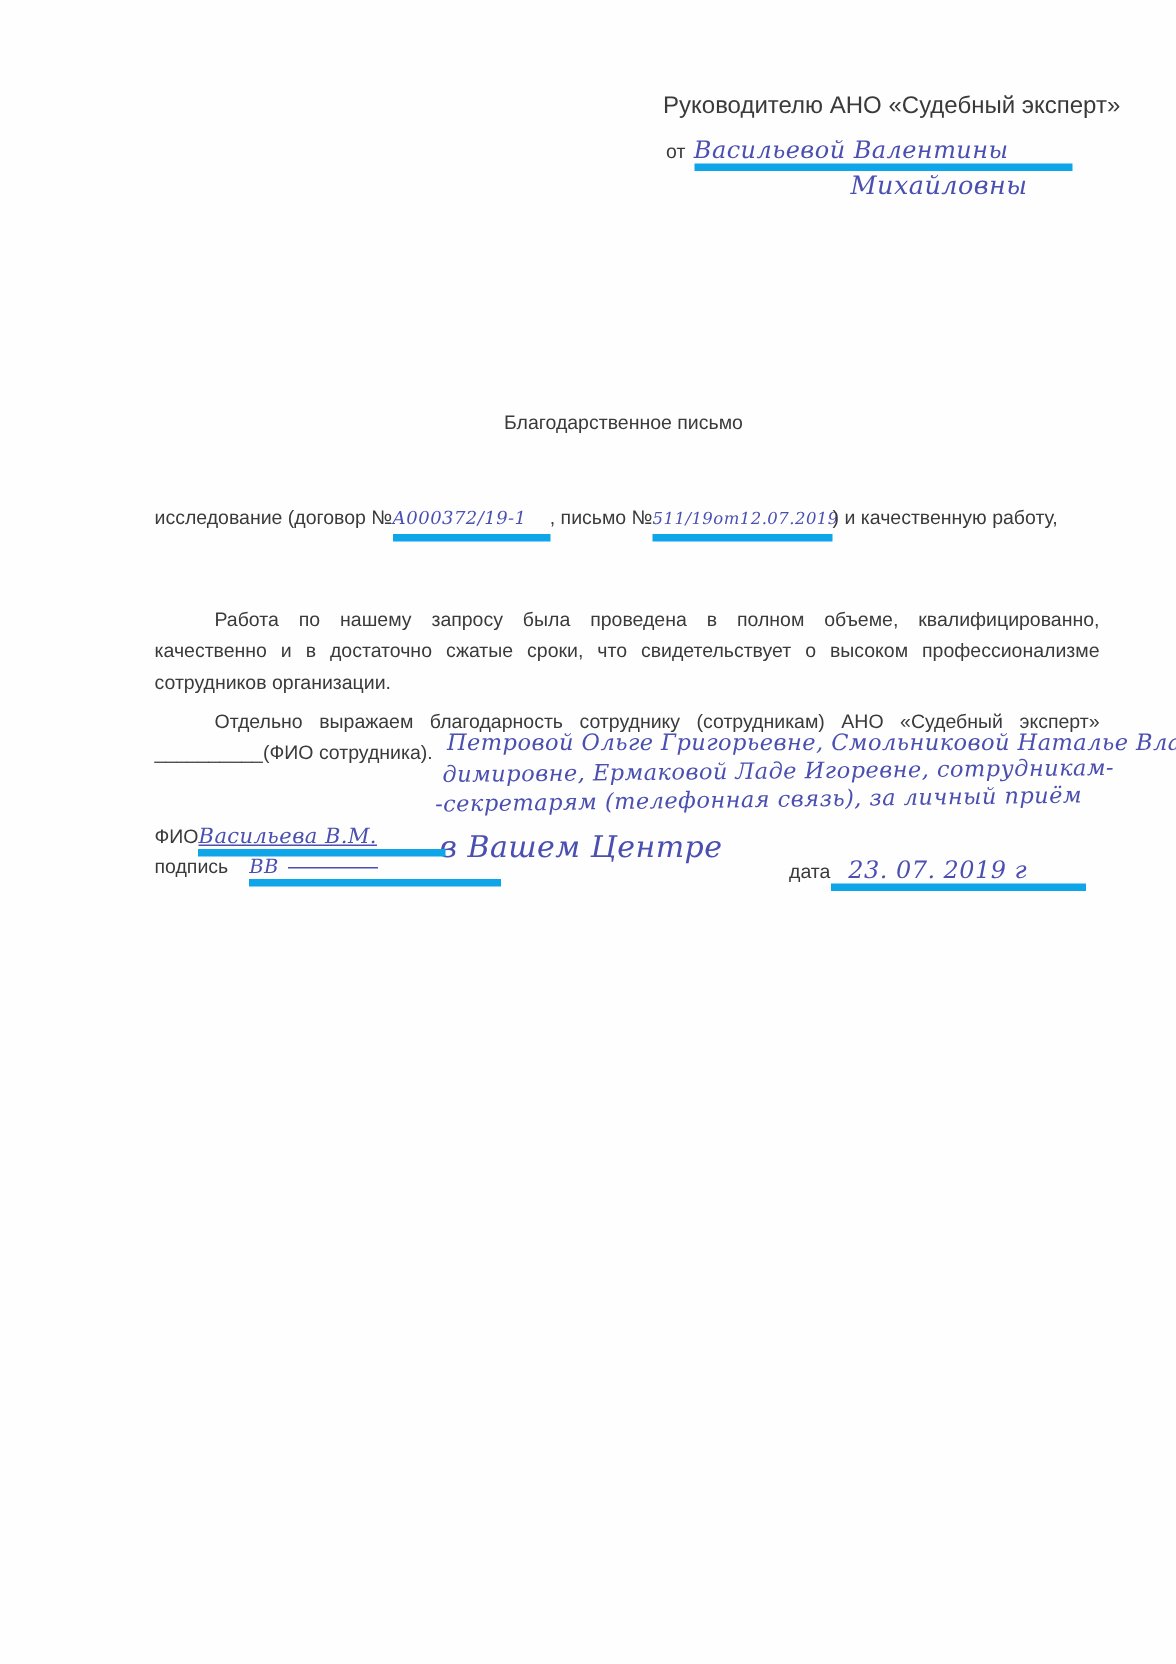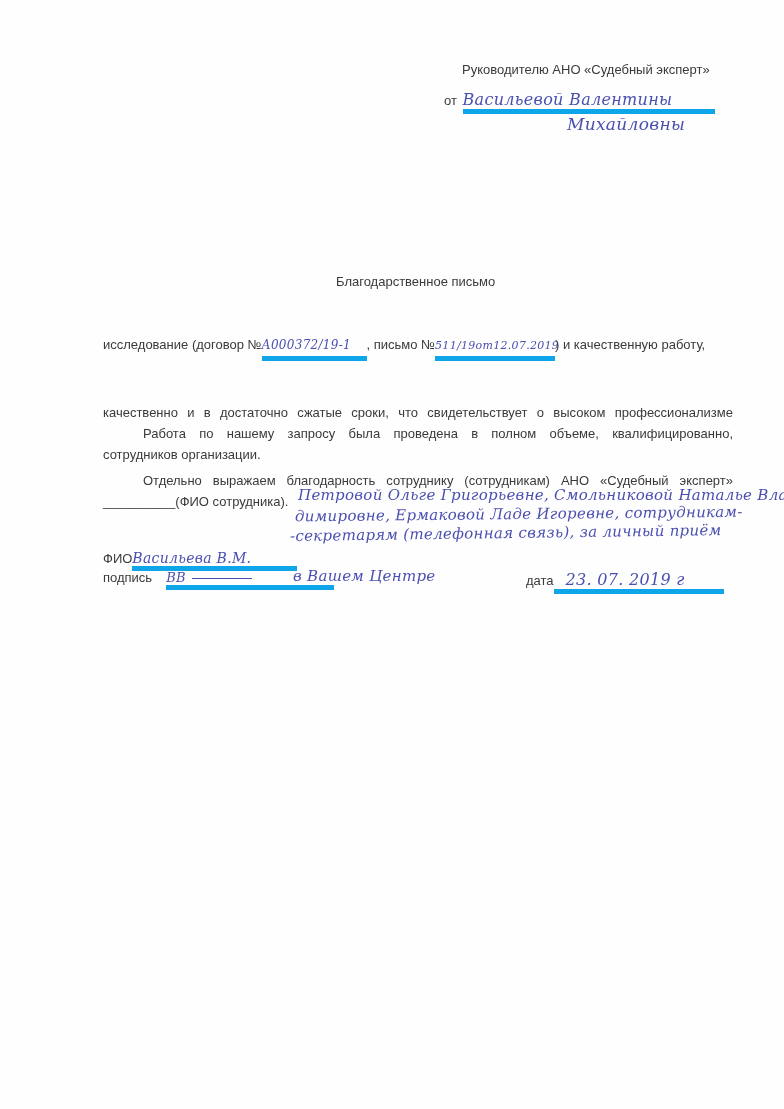--- a/index.html
+++ b/index.html
@@ -15,56 +15,56 @@
     color: #4a4fb0; letter-spacing: 0.3px;
   }
   .uline { border-bottom: 5px solid #0ea5e9; display: inline-block; }
   .para { position: absolute; left: 103px; width: 630px; line-height: 21px; text-align: justify; }
   .justify-line { display: block; text-align: justify; text-align-last: justify; }
   .last-line { display: block; }
 </style>
 </head>
 <body>
 
-<div class="abs" style="left:462px; top:62px; font-size:13px;text-align:right;">Руководителю  АНО «Судебный эксперт»</div>
+<div class="abs" style="left:442px; top:62px; font-size:16px;text-align:right;">Руководителю  АНО «Судебный эксперт»</div>
 
 <div class="abs" style="left:444px; top:90px;">
   <span style="font-size:13px;">от</span>
   <span class="uline" style="width:252px; margin-left:2px;">
     <span class="hand" style="font-size:16px;">Васильевой Валентины</span>
   </span>
 </div>
 <div class="abs hand" style="left:567px; top:114px; font-size:17px;">Михайловны</div>
 
 <div class="abs" style="left:336px; top:274px; font-size:13px;">Благодарственное письмо</div>
 
 <div class="para" style="top:334px;">
   <span class="last-line">
     <span>исследование (договор №</span><span class="uline hand" style="width:105px; font-size:12px;">А000372/19-1</span><span>, письмо №</span><span class="uline hand" style="width:120px; font-size:11px;">511/19от12.07.2019</span><span>) и качественную работу,</span>
   </span>
 </div>
 
 <div class="para" style="top:402px;">
+  <span class="justify-line" style="padding-left:40px;"><span>Работа по нашему запросу была проведена в полном объеме, квалифицированно,</span></span>
   <span class="justify-line"><span>качественно и в достаточно сжатые сроки, что свидетельствует о высоком профессионализме</span></span>
-  <span class="justify-line" style="padding-left:40px;"><span>Работа по нашему запросу была проведена в полном объеме, квалифицированно,</span></span>
   <span class="last-line">сотрудников организации.</span>
 </div>
 
 <div class="para" style="top:470px;">
   <span class="justify-line" style="padding-left:40px;"><span>Отдельно выражаем благодарность сотруднику (сотрудникам) АНО «Судебный эксперт»</span></span>
   <span class="last-line">
     <span>__________</span><span>(ФИО сотрудника).</span>
   </span>
 </div>
 <div class="abs hand" style="left:298px; top:486px; font-size:15px;">Петровой Ольге Григорьевне, Смольниковой Наталье Вла-</div>
 <div class="abs hand" style="left:295px; top:505px; font-size:15px; transform:rotate(-0.6deg);">димировне, Ермаковой Ладе Игоревне, сотрудникам-</div>
 <div class="abs hand" style="left:290px; top:524px; font-size:15px; transform:rotate(-0.8deg);">-секретарям (телефонная связь), за личный приём</div>
-<div class="abs hand" style="left:293px; top:567px; font-size:15px;">в Вашем Центре</div>
+<div class="abs hand" style="left:293px; top:552px; font-size:20px;">в Вашем Центре</div>
 
 <div class="abs" style="left:103px; top:550px;">
-  <span>ФИО</span><span class="uline" style="width:165px;"><span class="hand" style="font-size:14px;">Васильева В.М.</span></span>
+  <span>ФИО</span><span class="uline" style="width:165px;"><span class="hand" style="font-size:14px;text-decoration:underline;">Васильева В.М.</span></span>
 </div>
 <div class="abs" style="left:103px; top:570px;">
   <span>подпись</span><span class="uline" style="width:168px; margin-left:14px;"><span class="hand" style="font-size:13px;">ВВ</span><span style="display:inline-block; width:60px; border-bottom:1px solid #4a4fb0; margin-left:6px; vertical-align:middle;"></span></span>
 </div>
 <div class="abs" style="left:526px; top:570px;">
   <span>дата</span><span class="uline" style="width:170px;"><span class="hand" style="font-size:16px; margin-left:12px;">23. 07. 2019 г</span></span>
 </div>
 
 </body></html>

